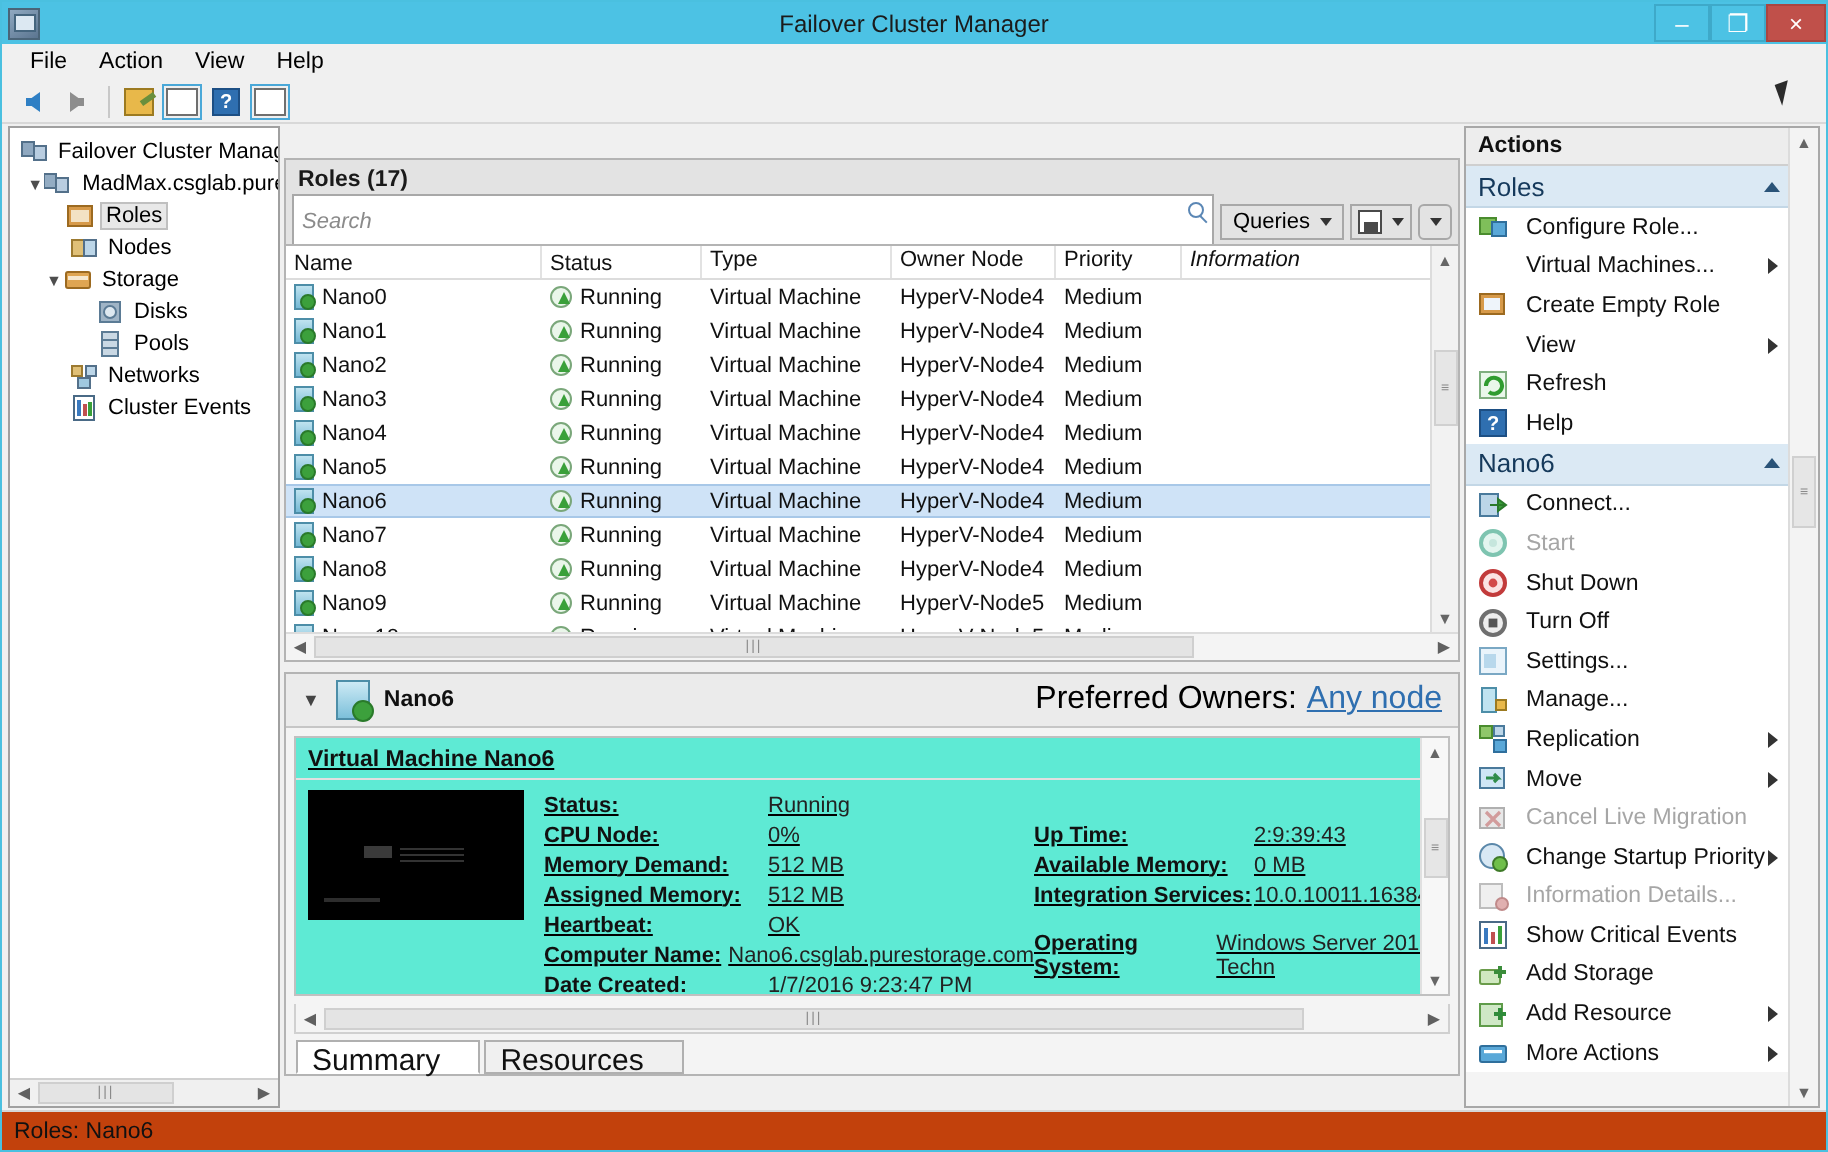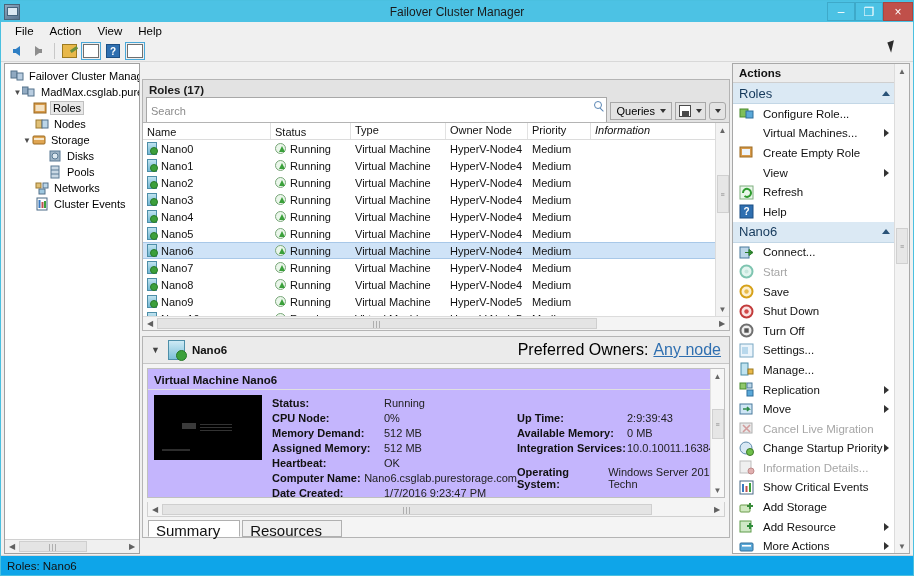--- a/index.html
+++ b/index.html
@@ -159,21 +159,21 @@
     font-weight: bold; font-size: 11.5px; color: #1a1a1a;
   }
   .search-row {
     height: 23px; background: #e3e3e3;
     border-left: 1px solid #b4b4b4; border-right: 1px solid #b4b4b4;
     display: flex; align-items: center; padding: 0 3px;
   }
   .search-box {
     flex: 1; height: 28px; background: #fff; border: 1px solid #a8a8a8;
     display: flex; align-items: center; padding: 0 4px;
-    color: #8b8b8b; font-size: 11px;
+    font-style: italic; color: #8b8b8b; font-size: 11px;
     position: relative;
   }
   .mag {
     position: absolute; right: 4px; top: 3px;
     width: 8px; height: 8px; border: 1.4px solid #5b87b5; border-radius: 50%;
   }
   .mag::after {
     content:""; position:absolute; right:-3px; bottom:-3px;
     width: 5px; height: 1.4px; background: #5b87b5; transform: rotate(45deg);
   }
@@ -271,22 +271,22 @@
     border: 1px solid #4d8ea8;
   }
   .dh-ico::after {
     content:""; position:absolute; right:-3px; bottom:-2px;
     width:9px;height:9px;border-radius:50%;background:#3ca03c;border:1px solid #2a7a2a;
   }
   .dh-title { font-weight: bold; font-size: 11.5px; color: #111; }
   .dh-right { margin-left: auto; display: flex; align-items: center; gap: 5px; font-size: 16px; }
   .dh-link { color: #2f6fb0; text-decoration: underline; }
   .detail-body {
-    flex: 1; background: #c4b5fd; margin: 4px; position: relative;
-    border: 1px solid #c0c0c0; overflow: hidden;
+    flex: 1; background: #5eead4; margin: 4px; position: relative;
+    border: 1px solid #c0c0c0; overflow: hidden; text-decoration: underline;
   }
   .vm-title {
     font-weight: bold; font-size: 11.5px; color: #111;
     padding: 5px 0 3px 6px; border-bottom: 1px solid #e0e0e0;
   }
   .vm-grid { display: flex; padding: 5px 0 0 6px; }
   .thumb {
     width: 108px; height: 65px; background: #000; flex: 0 0 auto;
     position: relative; overflow: hidden;
   }
@@ -358,21 +358,21 @@
   }
   .act-vsb {
     position: absolute; right: 0; top: 0; bottom: 0; width: 15px;
     background: #f3f3f3; border-left: 1px solid #dcdcdc;
     display: flex; flex-direction: column; align-items: center;
   }
 
   
   .statusbar {
     position: absolute; left: 0; right: 0; bottom: 0; height: 20px;
-    background: #0ea5e9; border-top: 1px solid #d6d6d6;
+    background: #c2410c; border-top: 1px solid #d6d6d6;
     display: flex; align-items: center; padding-left: 6px;
     font-size: 11.5px; color: #111; margin-top: 36px;
   }
   .cursor {
     position: absolute; left: 888px; top: 40px;
     width: 0; height: 0; pointer-events: none;
     border-left: 7px solid #2b2b2b; border-bottom: 11px solid transparent;
     transform: rotate(-20deg);
   }
 </style>
@@ -888,27 +888,20 @@
             </div>
             <div class="act-item dim">
               <span class="aico"><svg width="16" height="15" viewBox="0 0 16 15">
                   <circle cx="7.5" cy="7.5" r="6" fill="#e3f5ef" stroke="#7ec4b0" stroke-width="2"></circle>
                   <circle cx="7.5" cy="7.5" r="2" fill="#c6e6dd"></circle>
                 </svg></span>
               <span class="alabel">Start</span>
             </div>
             <div class="act-item">
               <span class="aico"><svg width="16" height="15" viewBox="0 0 16 15">
-                  <circle cx="7.5" cy="7.5" r="6" fill="#fdf0cf" stroke="#d6a119" stroke-width="2"></circle>
-                  <circle cx="7.5" cy="7.5" r="2.2" fill="#e8bb4a"></circle>
-                </svg></span>
-              <span class="alabel">Save</span>
-            </div>
-            <div class="act-item">
-              <span class="aico"><svg width="16" height="15" viewBox="0 0 16 15">
                   <circle cx="7.5" cy="7.5" r="6" fill="#fbe3e3" stroke="#c23b3b" stroke-width="2"></circle>
                   <circle cx="7.5" cy="7.5" r="2.2" fill="#d24a4a"></circle>
                 </svg></span>
               <span class="alabel">Shut Down</span>
             </div>
             <div class="act-item">
               <span class="aico"><svg width="16" height="15" viewBox="0 0 16 15">
                   <circle cx="7.5" cy="7.5" r="6" fill="#eeeeee" stroke="#6f6f6f" stroke-width="2"></circle>
                   <rect x="5.3" y="5.3" width="4.4" height="4.4" fill="#555"></rect>
                 </svg></span>

